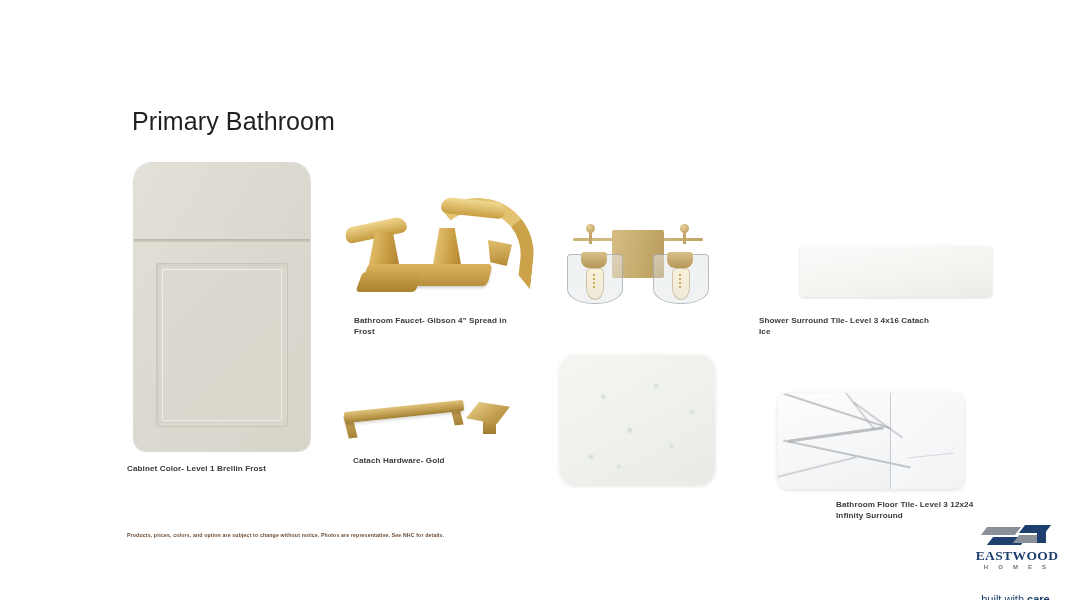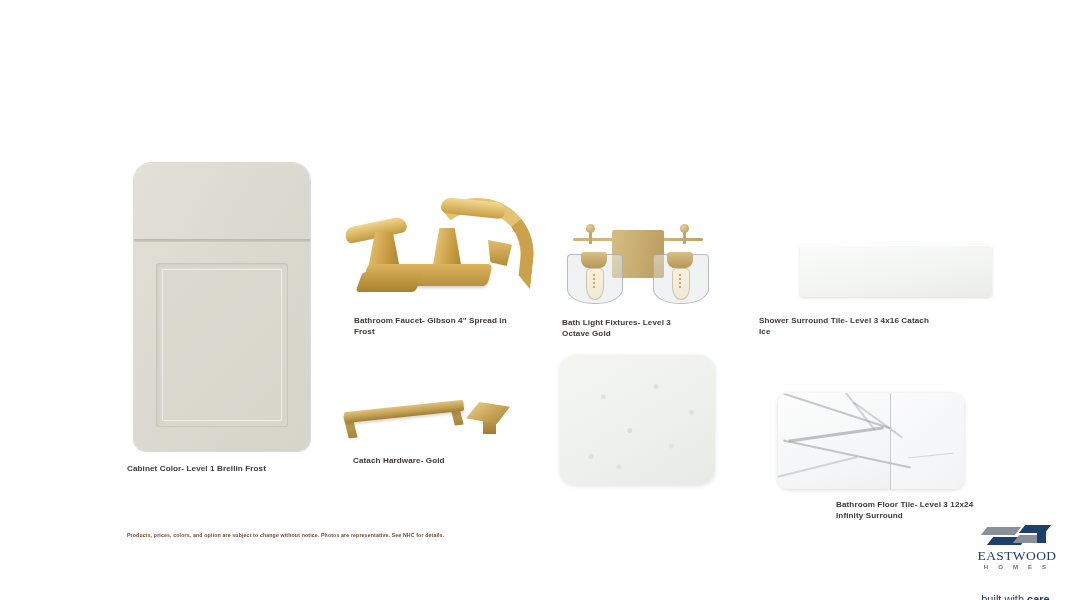--- a/index.html
+++ b/index.html
@@ -251,37 +251,38 @@
     background:#1d3f6e;transform:skewX(-38deg);
   }
   .lm-d{
     position:absolute;right:8px;top:11px;width:26px;height:8px;
     background:#8a9099;transform:skewX(-38deg);
   }
   .lm-e{
     position:absolute;right:4px;top:6px;width:9px;height:13px;background:#1d3f6e;
   }
   .logo-word{
-    text-align:center;font-size:13.5px;font-weight:400;color:#1d3f6e;
+    text-align:center;font-size:13.5px;font-weight:700;color:#1d3f6e;
     letter-spacing:.4px;line-height:15px;font-family:"Liberation Serif",serif;
   }
   .logo-sub{
     text-align:center;font-size:6px;font-weight:700;color:#6c737c;
     letter-spacing:4.2px;line-height:9px;
   }
   .logo-tag{
     text-align:center;font-size:11px;color:#1d3f6e;line-height:14px;margin-top:20px;
   }
   .logo-tag b{font-weight:700;}
 </style>
 </head>
 <body>
 
 <div class="board">
 
+  <div class="page-title">Primary Bathroom</div>
 
   <div class="cabinet">
     <div class="cabinet-seam"></div>
     <div class="cabinet-panel"></div>
   </div>
   <div class="caption" style="left:127px;top:463px;width:190px">Cabinet Color- Level 1 Brellin Frost</div>
 
   <div class="faucet">
     <div class="f-spout"></div>
     <div class="f-spout-tip"></div>
@@ -306,24 +307,20 @@
     <div class="v-backplate"></div>
     <div class="shade shade-l"></div>
     <div class="shade shade-r"></div>
     <div class="socket socket-l"></div>
     <div class="socket socket-r"></div>
     <div class="bulb bulb-l"></div>
     <div class="bulb bulb-r"></div>
     <div class="filament fil-l"></div>
     <div class="filament fil-r"></div>
   </div>
-  <div class="caption" style="left:562px;top:317px;width:180px">
-    <span>Bath Light Fixtures-  Level 3</span><br>
-    <span>Octave Gold</span>
-  </div>
 
   <div class="shower-tile"></div>
   <div class="caption" style="left:759px;top:315px;width:205px">
     <span>Shower Surround Tile- Level 3 4x16 Catach</span><br>
     <span>Ice</span>
   </div>
 
   <div class="hardware">
     <div class="pull-foot-l"></div>
     <div class="pull-foot-r"></div>

